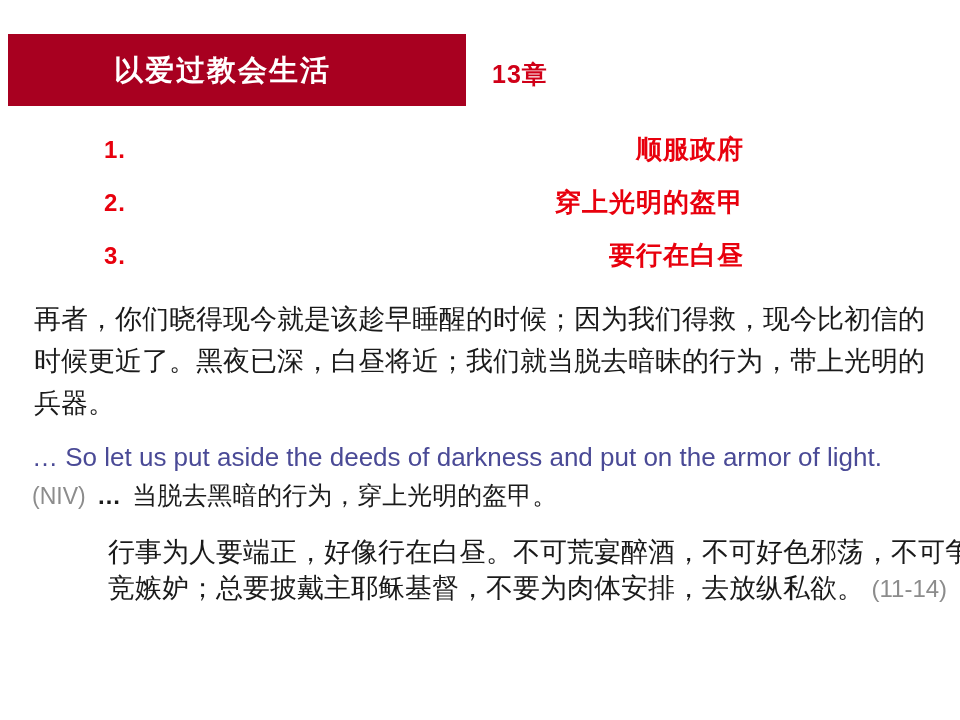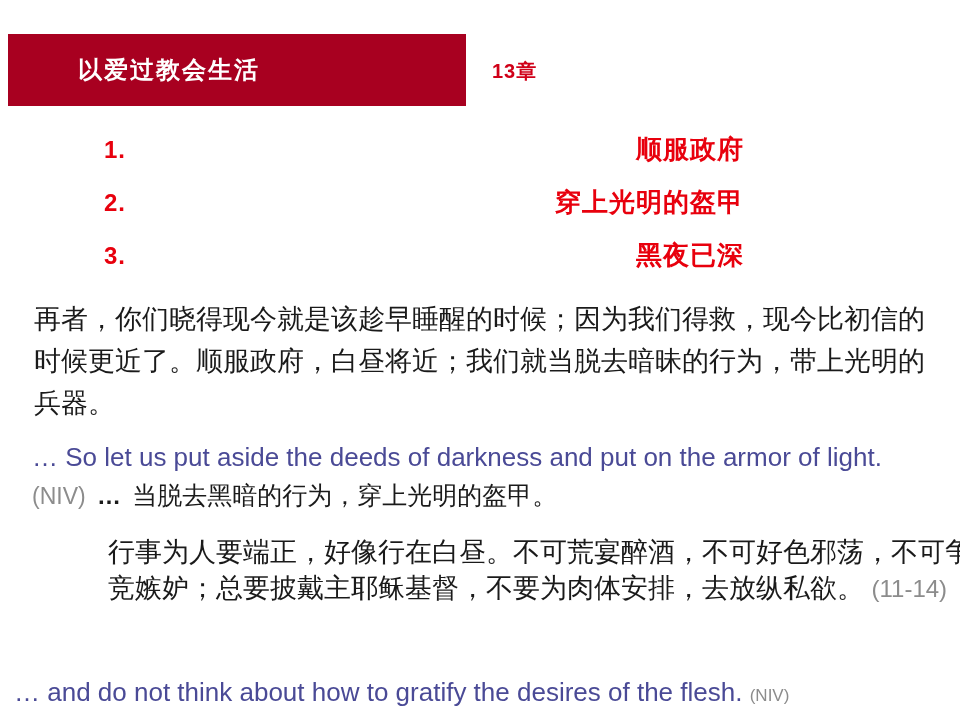--- a/index.html
+++ b/index.html
@@ -26,32 +26,32 @@
     left: 8px;
     top: 34px;
     width: 458px;
     height: 72px;
     background: #a80020;
     display: flex;
     align-items: center;
   }
   .title-text {
     color: #ffffff;
-    font-size: 24px;
+    font-size: 29px;
     font-weight: bold;
     letter-spacing: 2px;
-    padding-left: 70px;
+    padding-left: 106px;
     line-height: 1;
   }
   .chapter-label {
     position: absolute;
     left: 492px;
     top: 58px;
     color: #d00018;
-    font-size: 20px;
+    font-size: 25px;
     font-weight: bold;
     letter-spacing: 1px;
   }
 
   
   .outline {
     position: absolute;
     left: 104px;
     top: 132px;
     width: 640px;
@@ -160,36 +160,32 @@
     <div class="outline-item">
       <span class="outline-num">1.</span>
       <span class="outline-label">顺服政府</span>
     </div>
     <div class="outline-item">
       <span class="outline-num">2.</span>
       <span class="outline-label">穿上光明的盔甲</span>
     </div>
     <div class="outline-item">
       <span class="outline-num">3.</span>
-      <span class="outline-label">黑夜已深</span>
+      <span class="outline-label">要行在白昼</span>
     </div>
   </div>
 
-  <div class="cn-block-1">再者，你们晓得现今就是该趁早睡醒的时候；因为我们得救，现今比初信的时候更近了。顺服政府，白昼将近；我们就当脱去暗昧的行为，带上光明的兵器。</div>
+  <div class="cn-block-1">再者，你们晓得现今就是该趁早睡醒的时候；因为我们得救，现今比初信的时候更近了。黑夜已深，白昼将近；我们就当脱去暗昧的行为，带上光明的兵器。</div>
 
   <div class="en-block">
     <span>… So let us put aside the deeds of darkness and put on the armor of light.</span>
     <span class="niv-tag">(NIV)</span>
     <span class="dots">…</span>
     <span class="en-inline-cn">当脱去黑暗的行为，穿上光明的盔甲。</span>
   </div>
 
   <div class="cn-block-2">
     <span>行事为人要端正，好像行在白昼。不可荒宴醉酒，不可好色邪荡，不可争竞嫉妒；总要披戴主耶稣基督，不要为肉体安排，去放纵私欲。</span>
     <span class="verse-range">(11-14)</span>
   </div>
 
-  <div class="bottom-en">
-    <span>… and do not think about how to gratify the desires of the flesh.</span>
-    <span class="niv-tag">(NIV)</span>
-  </div>
 
 </div>
 
 </body></html>

